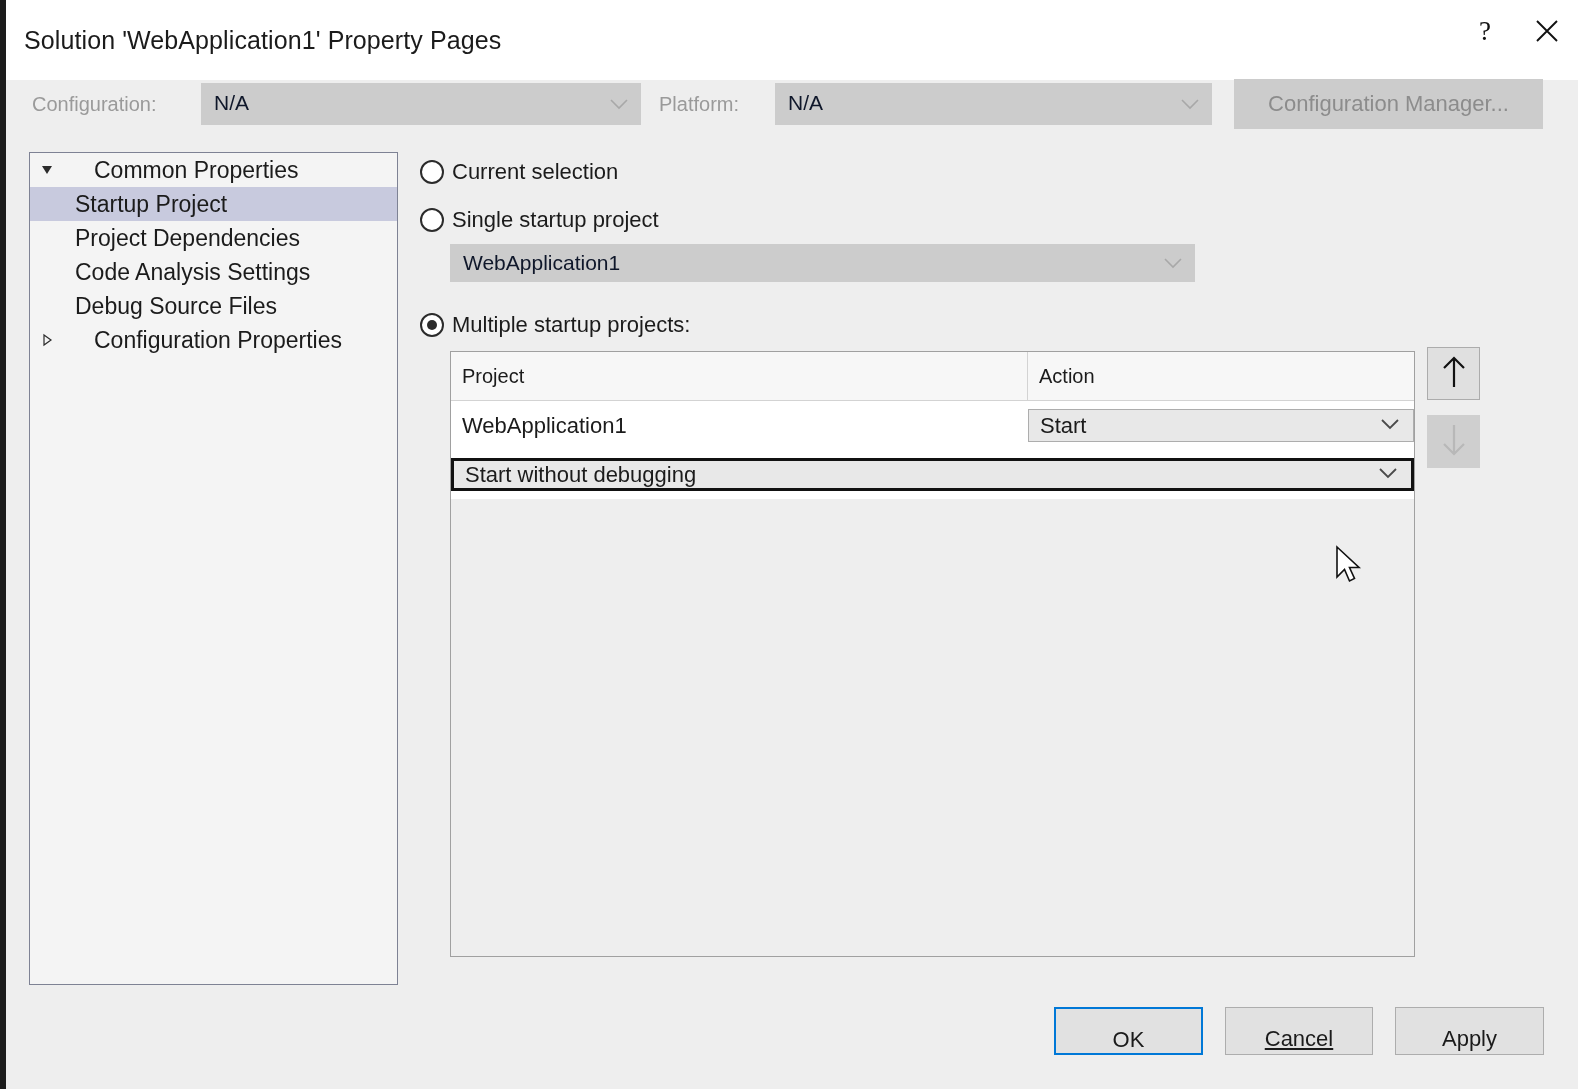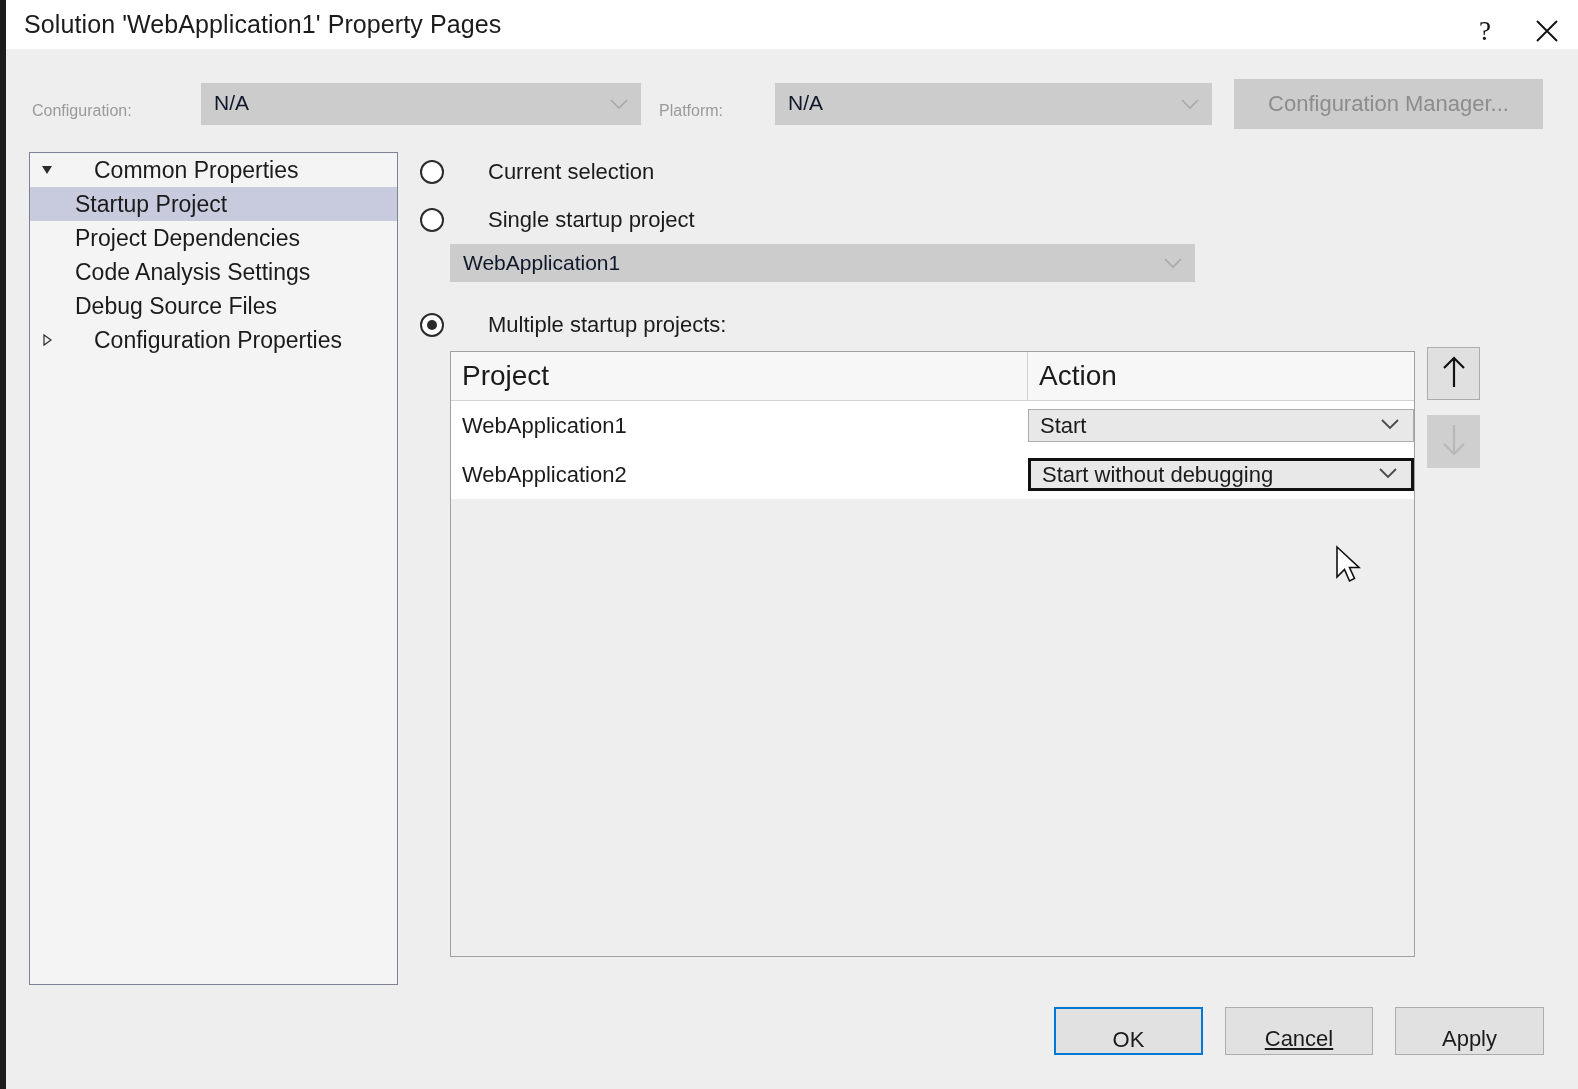--- a/index.html
+++ b/index.html
@@ -23,21 +23,21 @@
     background: #eeeeee;
     border-left: 6px solid #1c1c1c;
     box-sizing: border-box;
   }
 
   
   .titlebar {
     position: absolute;
     left: 0; top: 0;
     right: 0;
-    height: 49px;
+    height: 80px;
     background: #ffffff;
     display: flex;
     align-items: center;
   }
   .title-text {
     margin-left: 18px;
     font-size: 25px;
     color: #1b1b1b;
     letter-spacing: .1px;
     white-space: nowrap;
@@ -69,23 +69,23 @@
 
   
   .config-row {
     position: absolute;
     left: 0; top: 78px;
     right: 0;
     height: 56px;
   }
   .lbl-dim {
     position: absolute;
-    font-size: 16px;
+    font-size: 20px;
     color: #9a9a9a;
-    top: 24px;
+    top: 15px;
     white-space: nowrap;
   }
   #cfg-label { left: 26px; }
   #plat-label { left: 653px; }
 
   .combo-disabled {
     position: absolute;
     background: #cccccc;
     border: none;
     height: 42px;
@@ -156,21 +156,20 @@
   }
   .tri svg { display: block; }
 
   
   .radio-row {
     position: absolute;
     display: flex;
     align-items: center;
     cursor: default;
     white-space: nowrap;
-    gap: 36px;
   }
   .radio-mark {
     width: 24px;
     height: 24px;
     border: 2px solid #2b2b2b;
     border-radius: 50%;
     box-sizing: border-box;
     margin-right: 8px;
     background: #ffffff;
     position: relative;
@@ -214,21 +213,21 @@
     overflow: hidden;
   }
   .grid-head {
     position: relative;
     height: 48px;
     background: #f7f7f7;
     border-bottom: 1px solid #d3d3d3;
     display: flex;
   }
   .grid-head .hcell {
-    font-size: 28px;
+    font-size: 20px;
     color: #1b1b1b;
     display: flex;
     align-items: center;
     padding-left: 11px;
     box-sizing: border-box;
     cursor: default;
     white-space: nowrap;
   }
   .hcell.col-project { width: 577px; border-right: 1px solid #d3d3d3; }
   .hcell.col-action  { flex: 1; }
@@ -465,21 +464,20 @@
             <span class="chev2">
               <svg width="20" height="13" viewBox="0 0 20 13">
                   <path d="M2 2 L10 10 L18 2" stroke="#4a4a4a" stroke-width="1.8" fill="none"></path>
                 </svg>
             </span>
           </div>
         </div>
       </div>
 
       <div class="grid-row">
-        <div class="cell-project">WebApplication2</div>
         <div class="cell-action">
           <div class="action-combo focused">
             <span class="atext">Start without debugging</span>
             <span class="chev2">
               <svg width="20" height="13" viewBox="0 0 20 13">
                   <path d="M2 2 L10 10 L18 2" stroke="#4a4a4a" stroke-width="1.8" fill="none"></path>
                 </svg>
             </span>
           </div>
         </div>

